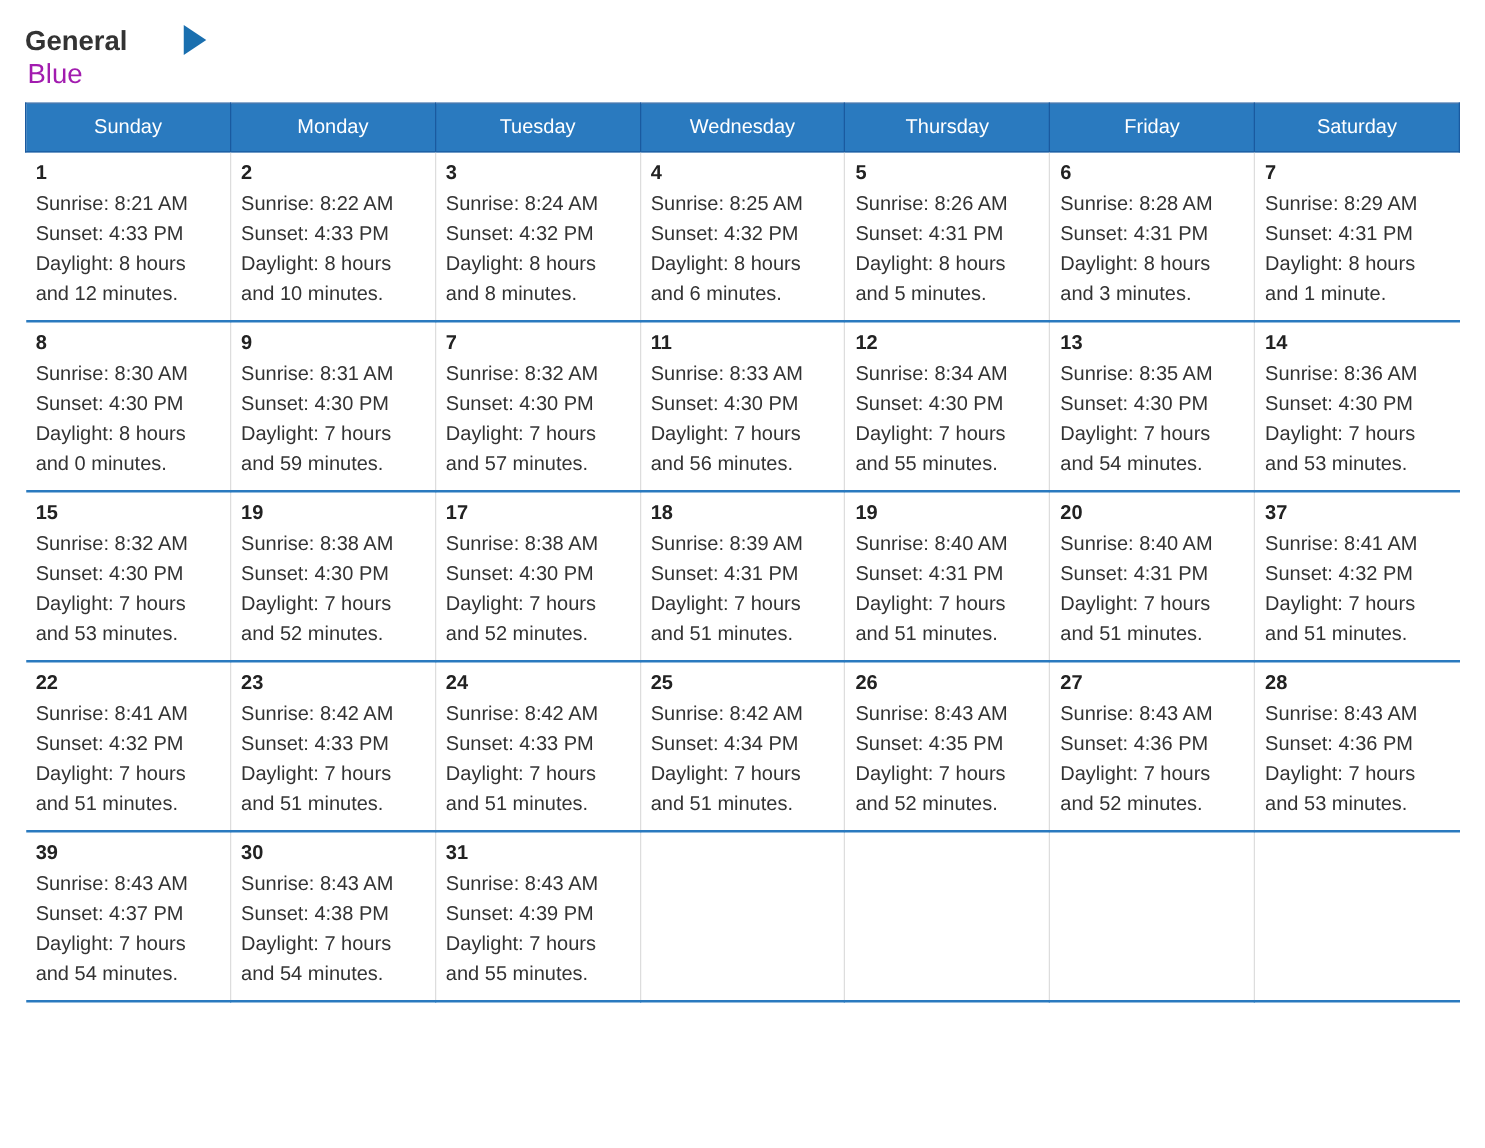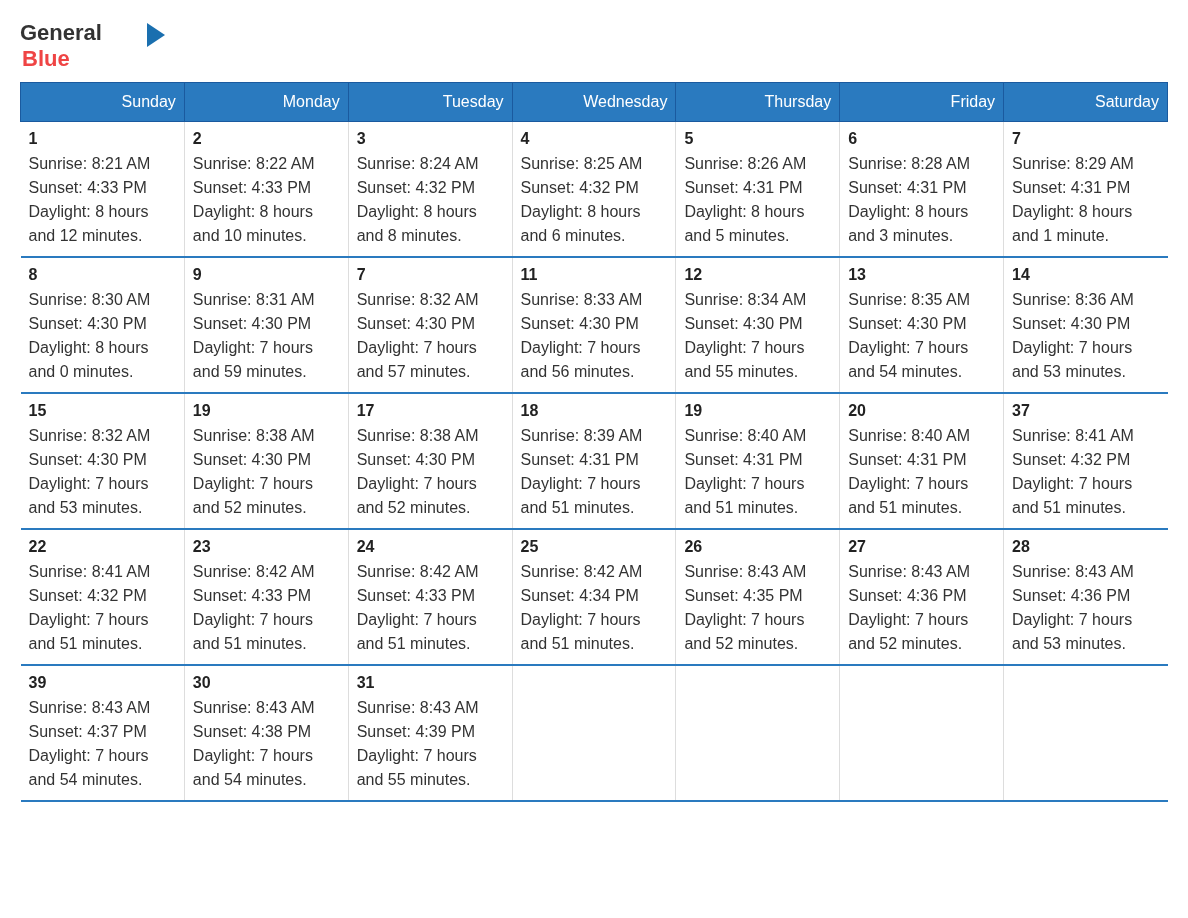--- a/index.html
+++ b/index.html
@@ -15,21 +15,21 @@
       justify-content: space-between;
       align-items: flex-start;
       margin-bottom: 10px;
     }
     .logo {
       display: flex;
       flex-direction: column;
       align-items: flex-start;
     }
     .logo-general { color: #333; font-size: 22px; font-weight: bold; }
-    .logo-blue { color: #ef4444; font-size: 22px; font-weight: bold; }
+    .logo-blue { color: #a21caf; font-size: 22px; font-weight: normal; }
     .title-section {
       text-align: right;
     }
     .month-title {
       font-size: 52px;
       font-weight: bold;
       color: #222;
       line-height: 1.1;
     }
     .location {
@@ -41,21 +41,21 @@
       width: 100%;
       border-collapse: collapse;
       margin-top: 10px;
     }
     .calendar thead tr {
       background-color: #2a7abf;
     }
     .calendar thead th {
       color: #fff;
       padding: 10px 8px;
-      text-align: right;
+      text-align: center;
       font-size: 16px;
       font-weight: normal;
       border: 1px solid #1a5a9f;
       margin-top: 24px;
     }
     .calendar tbody tr {
       border-bottom: 2px solid #2a7abf;
     }
     .calendar tbody td {
       vertical-align: top;
@@ -80,21 +80,20 @@
     .day-info {
       font-size: 16px;
       line-height: 1.5;
       color: #333;
     }
     .empty-cell {
       background: #fff;
     }
     .logo-wrapper {
       display: flex;
-      align-items: center;
       gap: 42px;
     }
     .logo-arrow {
       display: inline-block;
       width: 0;
       height: 0;
       border-top: 12px solid transparent;
       border-bottom: 12px solid transparent;
       border-left: 18px solid #1a6faf;
       margin-left: 3px;

